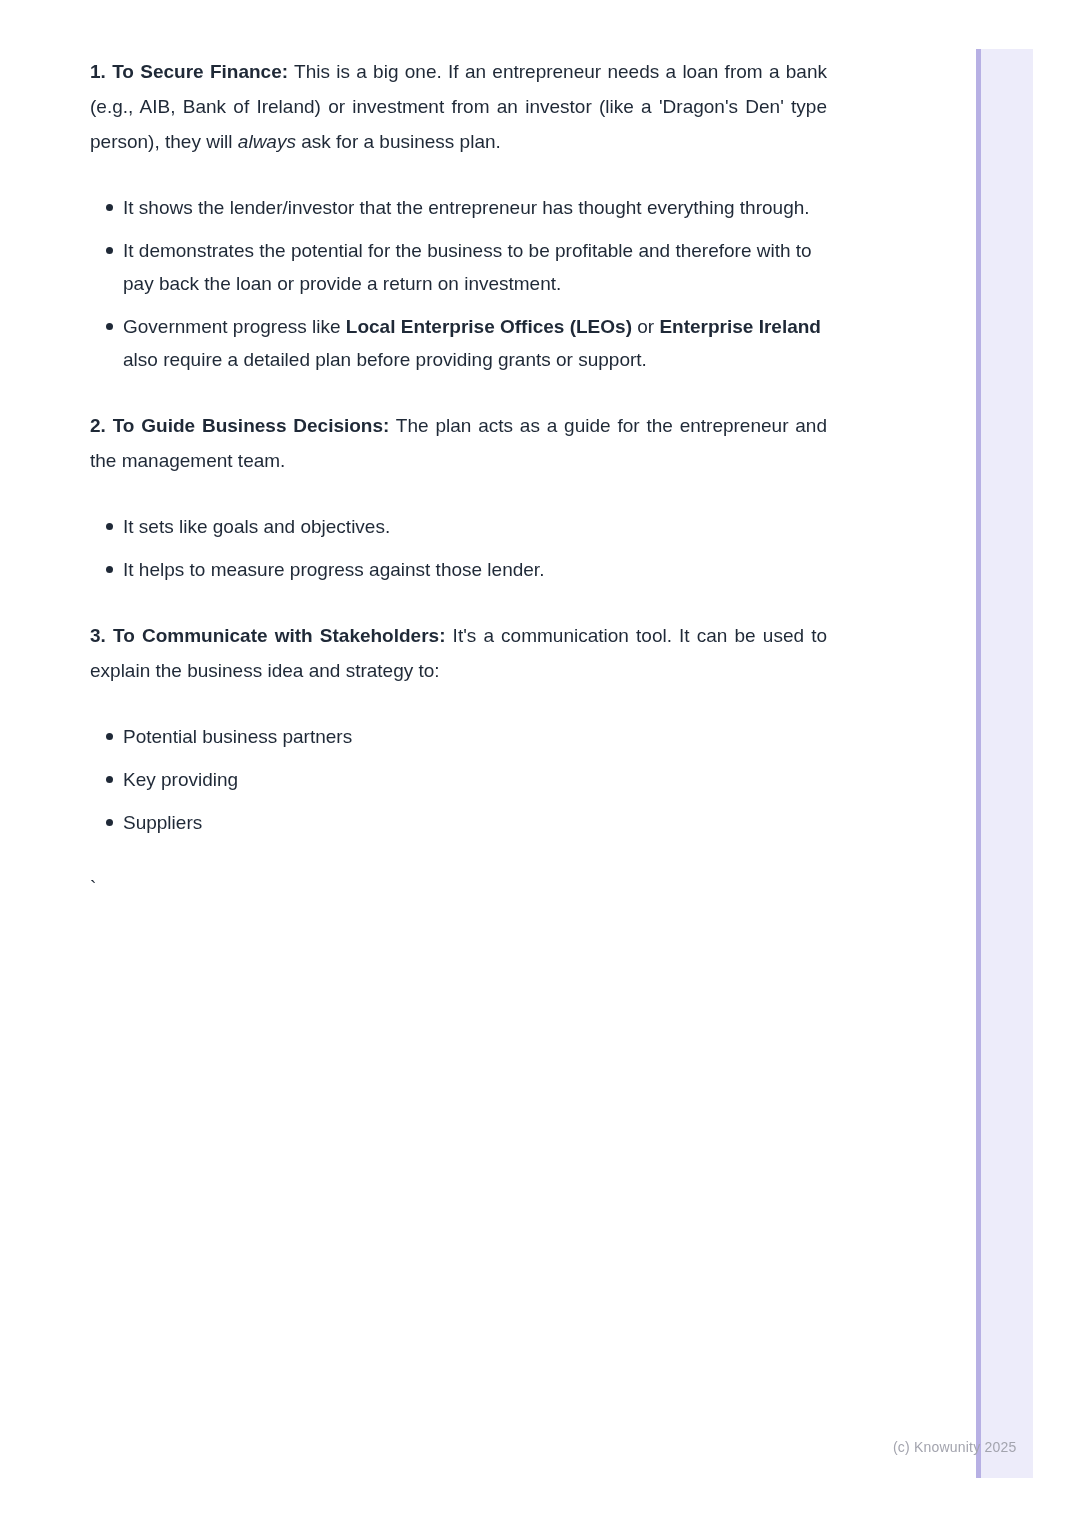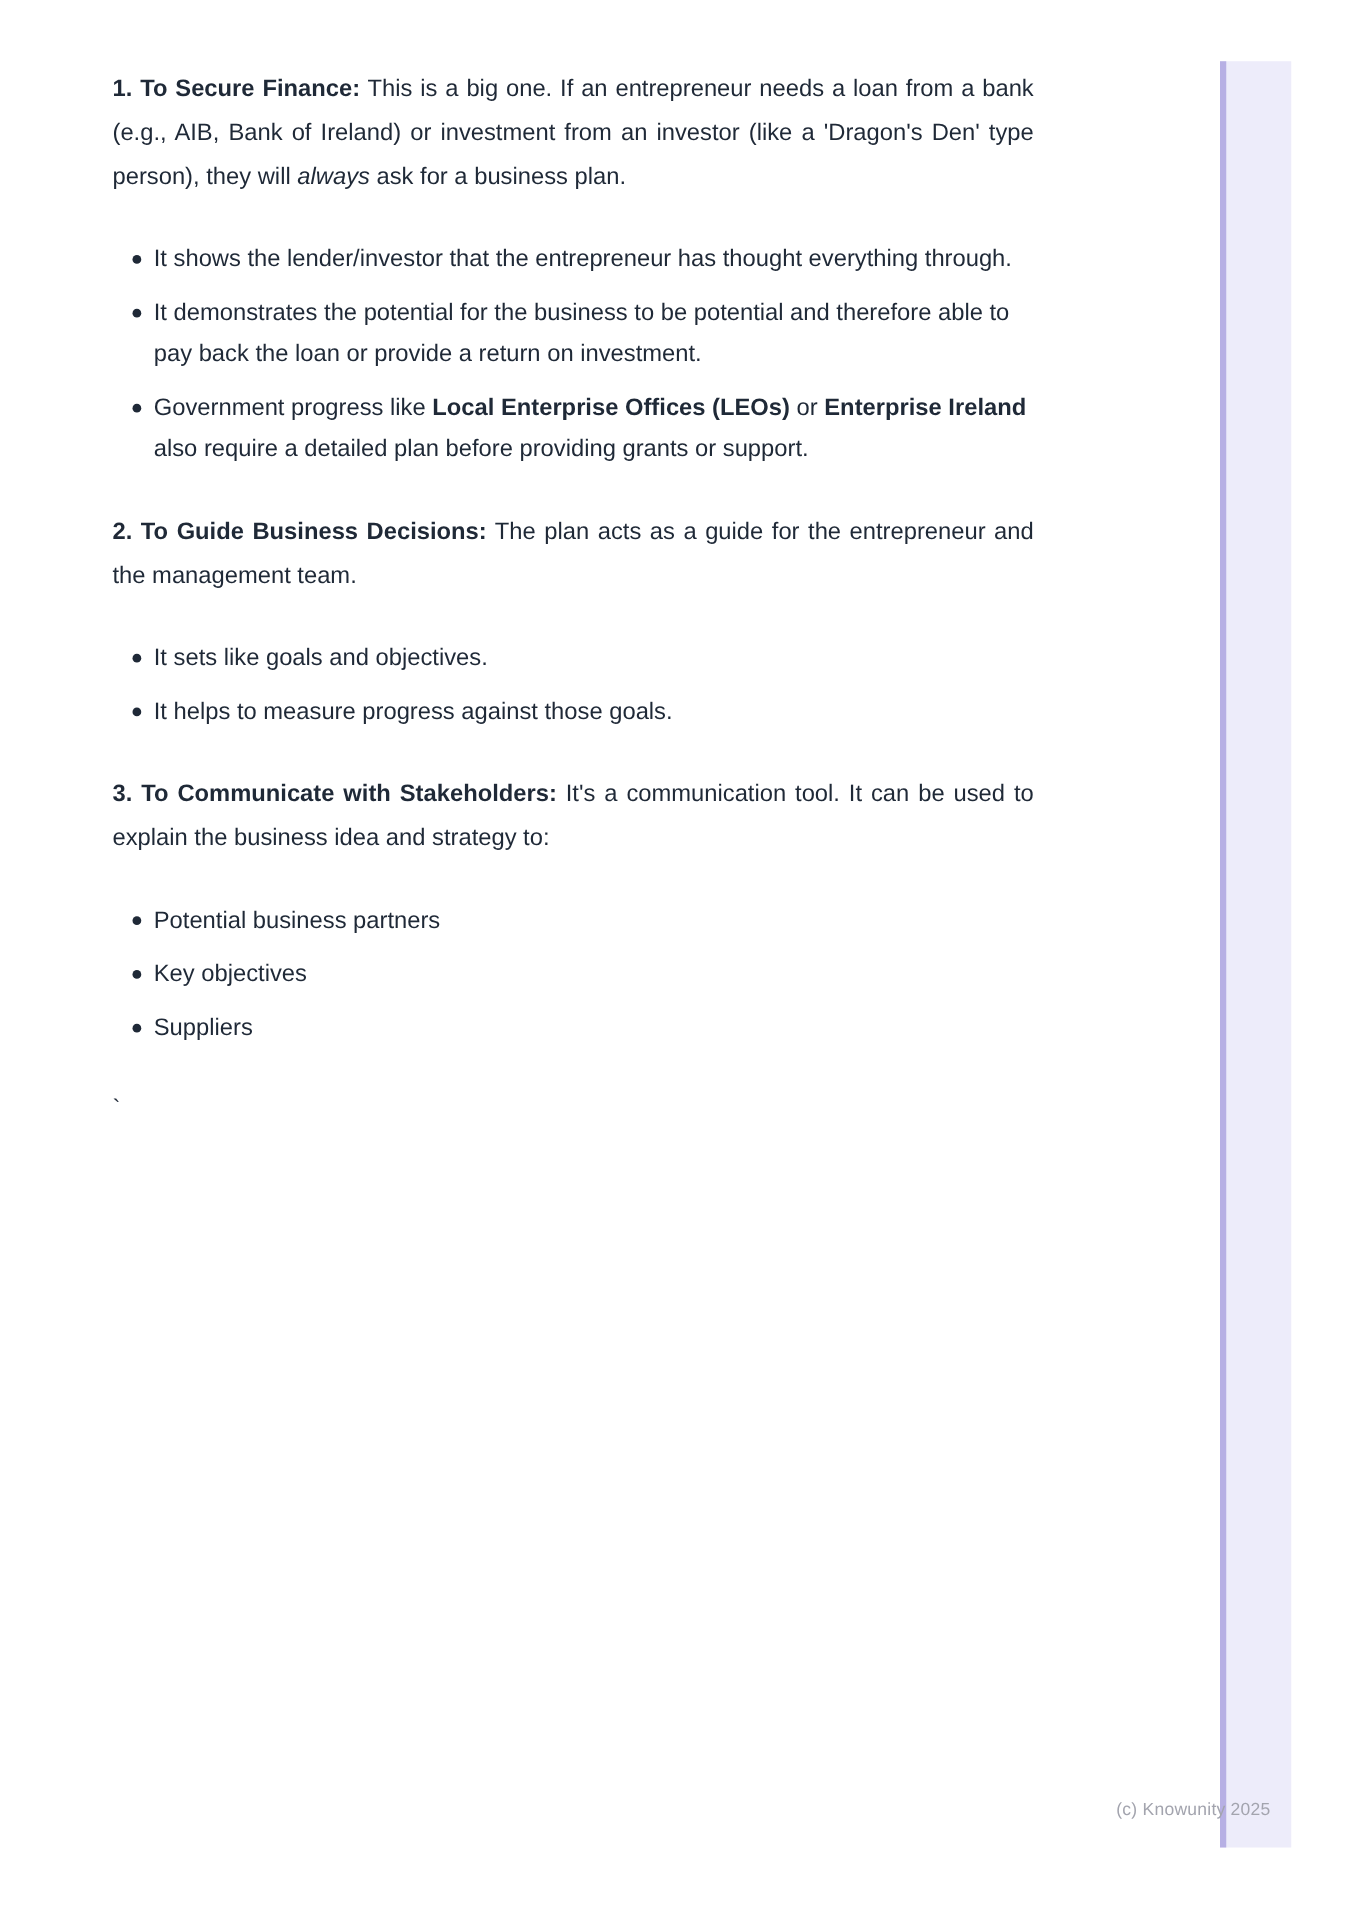--- a/index.html
+++ b/index.html
@@ -88,34 +88,34 @@
 
 <div class="page">
 
   <div class="side-strip"></div>
 
   <div class="doc">
 
     <p class="para"><span class="b">1. To Secure Finance:</span><span> This is a big one. If an entrepreneur needs a loan from a bank (e.g., AIB, Bank of Ireland) or investment from an investor (like a 'Dragon's Den' type person), they will </span><span class="i">always</span><span> ask for a business plan.</span></p>
     <ul class="bullets">
       <li><span>It shows the lender/investor that the entrepreneur has thought everything through.</span></li>
-      <li><span>It demonstrates the potential for the business to be potential and therefore able to pay back the loan or provide a return on investment.</span></li>
+      <li><span>It demonstrates the potential for the business to be profitable and therefore with to pay back the loan or provide a return on investment.</span></li>
       <li><span>Government progress like </span><span class="b">Local Enterprise Offices (LEOs)</span><span> or </span><span class="b">Enterprise Ireland</span><span> also require a detailed plan before providing grants or support.</span></li>
     </ul>
 
     <p class="para"><span class="b">2. To Guide Business Decisions:</span><span> The plan acts as a guide for the entrepreneur and the management team.</span></p>
     <ul class="bullets">
       <li><span>It sets like goals and objectives.</span></li>
-      <li><span>It helps to measure progress against those goals.</span></li>
+      <li><span>It helps to measure progress against those lender.</span></li>
     </ul>
 
     <p class="para"><span class="b">3. To Communicate with Stakeholders:</span><span> It's a communication tool. It can be used to explain the business idea and strategy to:</span></p>
     <ul class="bullets">
       <li><span>Potential business partners</span></li>
-      <li><span>Key objectives</span></li>
+      <li><span>Key providing</span></li>
       <li><span>Suppliers</span></li>
     </ul>
 
     <p class="stray">`</p>
 
   </div>
 
   <div class="watermark">(c) Knowunity 2025</div>
 
 </div>

